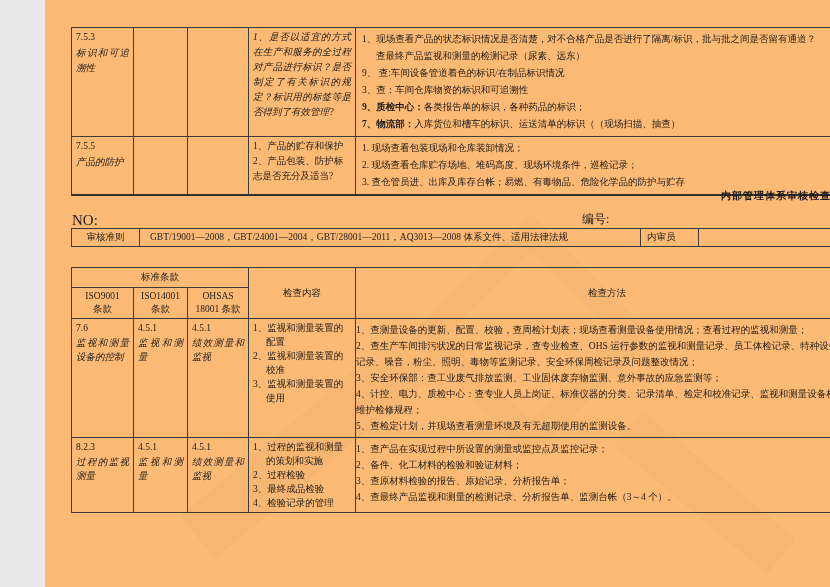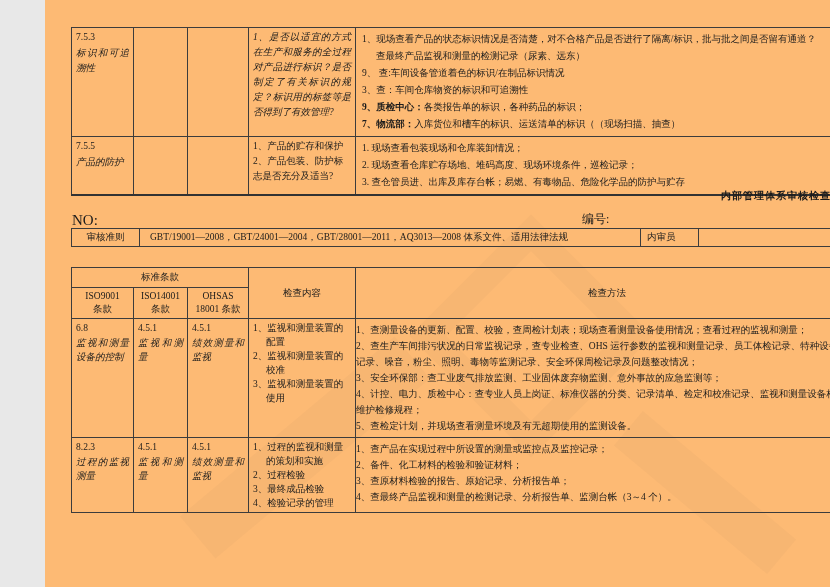--- a/index.html
+++ b/index.html
@@ -140,21 +140,21 @@
         <div>ISO14001</div>
         <div>条款</div>
       </td>
       <td class="hc">
         <div>OHSAS</div>
         <div>18001 条款</div>
       </td>
     </tr>
     <tr style="height:111px">
       <td>
-        <div class="clause-no">6.8</div>
+        <div class="clause-no">7.6</div>
         <div class="jt">监视和测量设备的控制</div>
       </td>
       <td>
         <div class="clause-no">4.5.1</div>
         <div class="jt">监视和测量</div>
       </td>
       <td>
         <div class="clause-no">4.5.1</div>
         <div class="jt">绩效测量和监视</div>
       </td>

